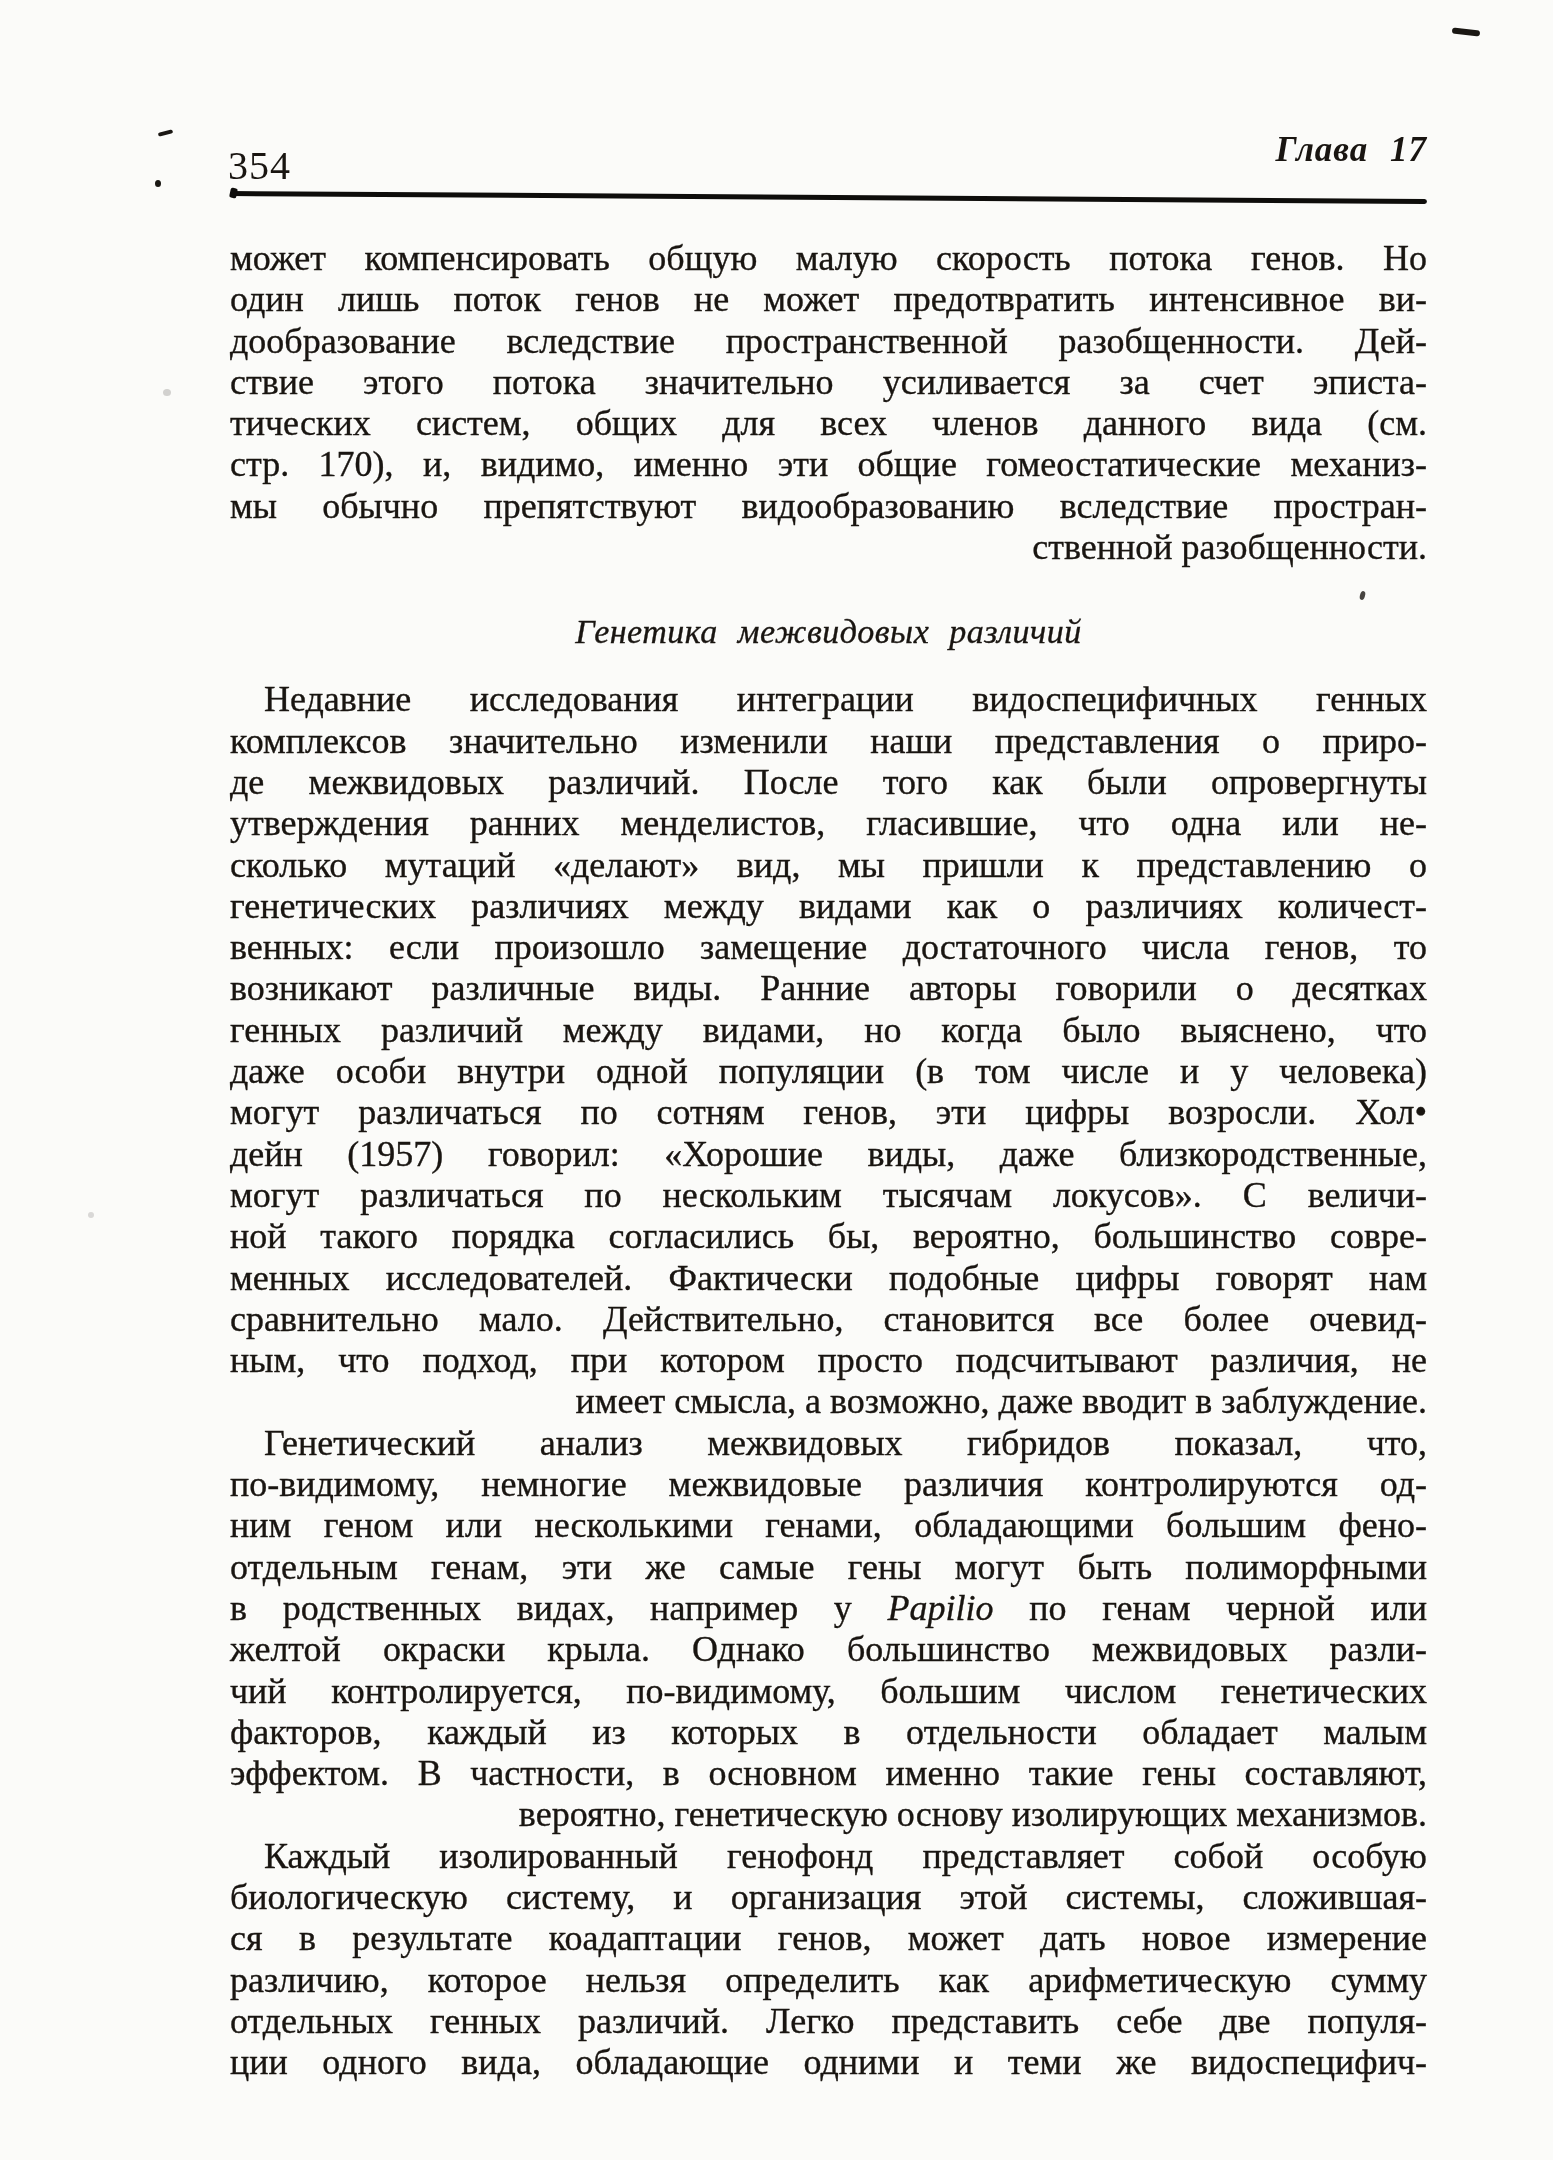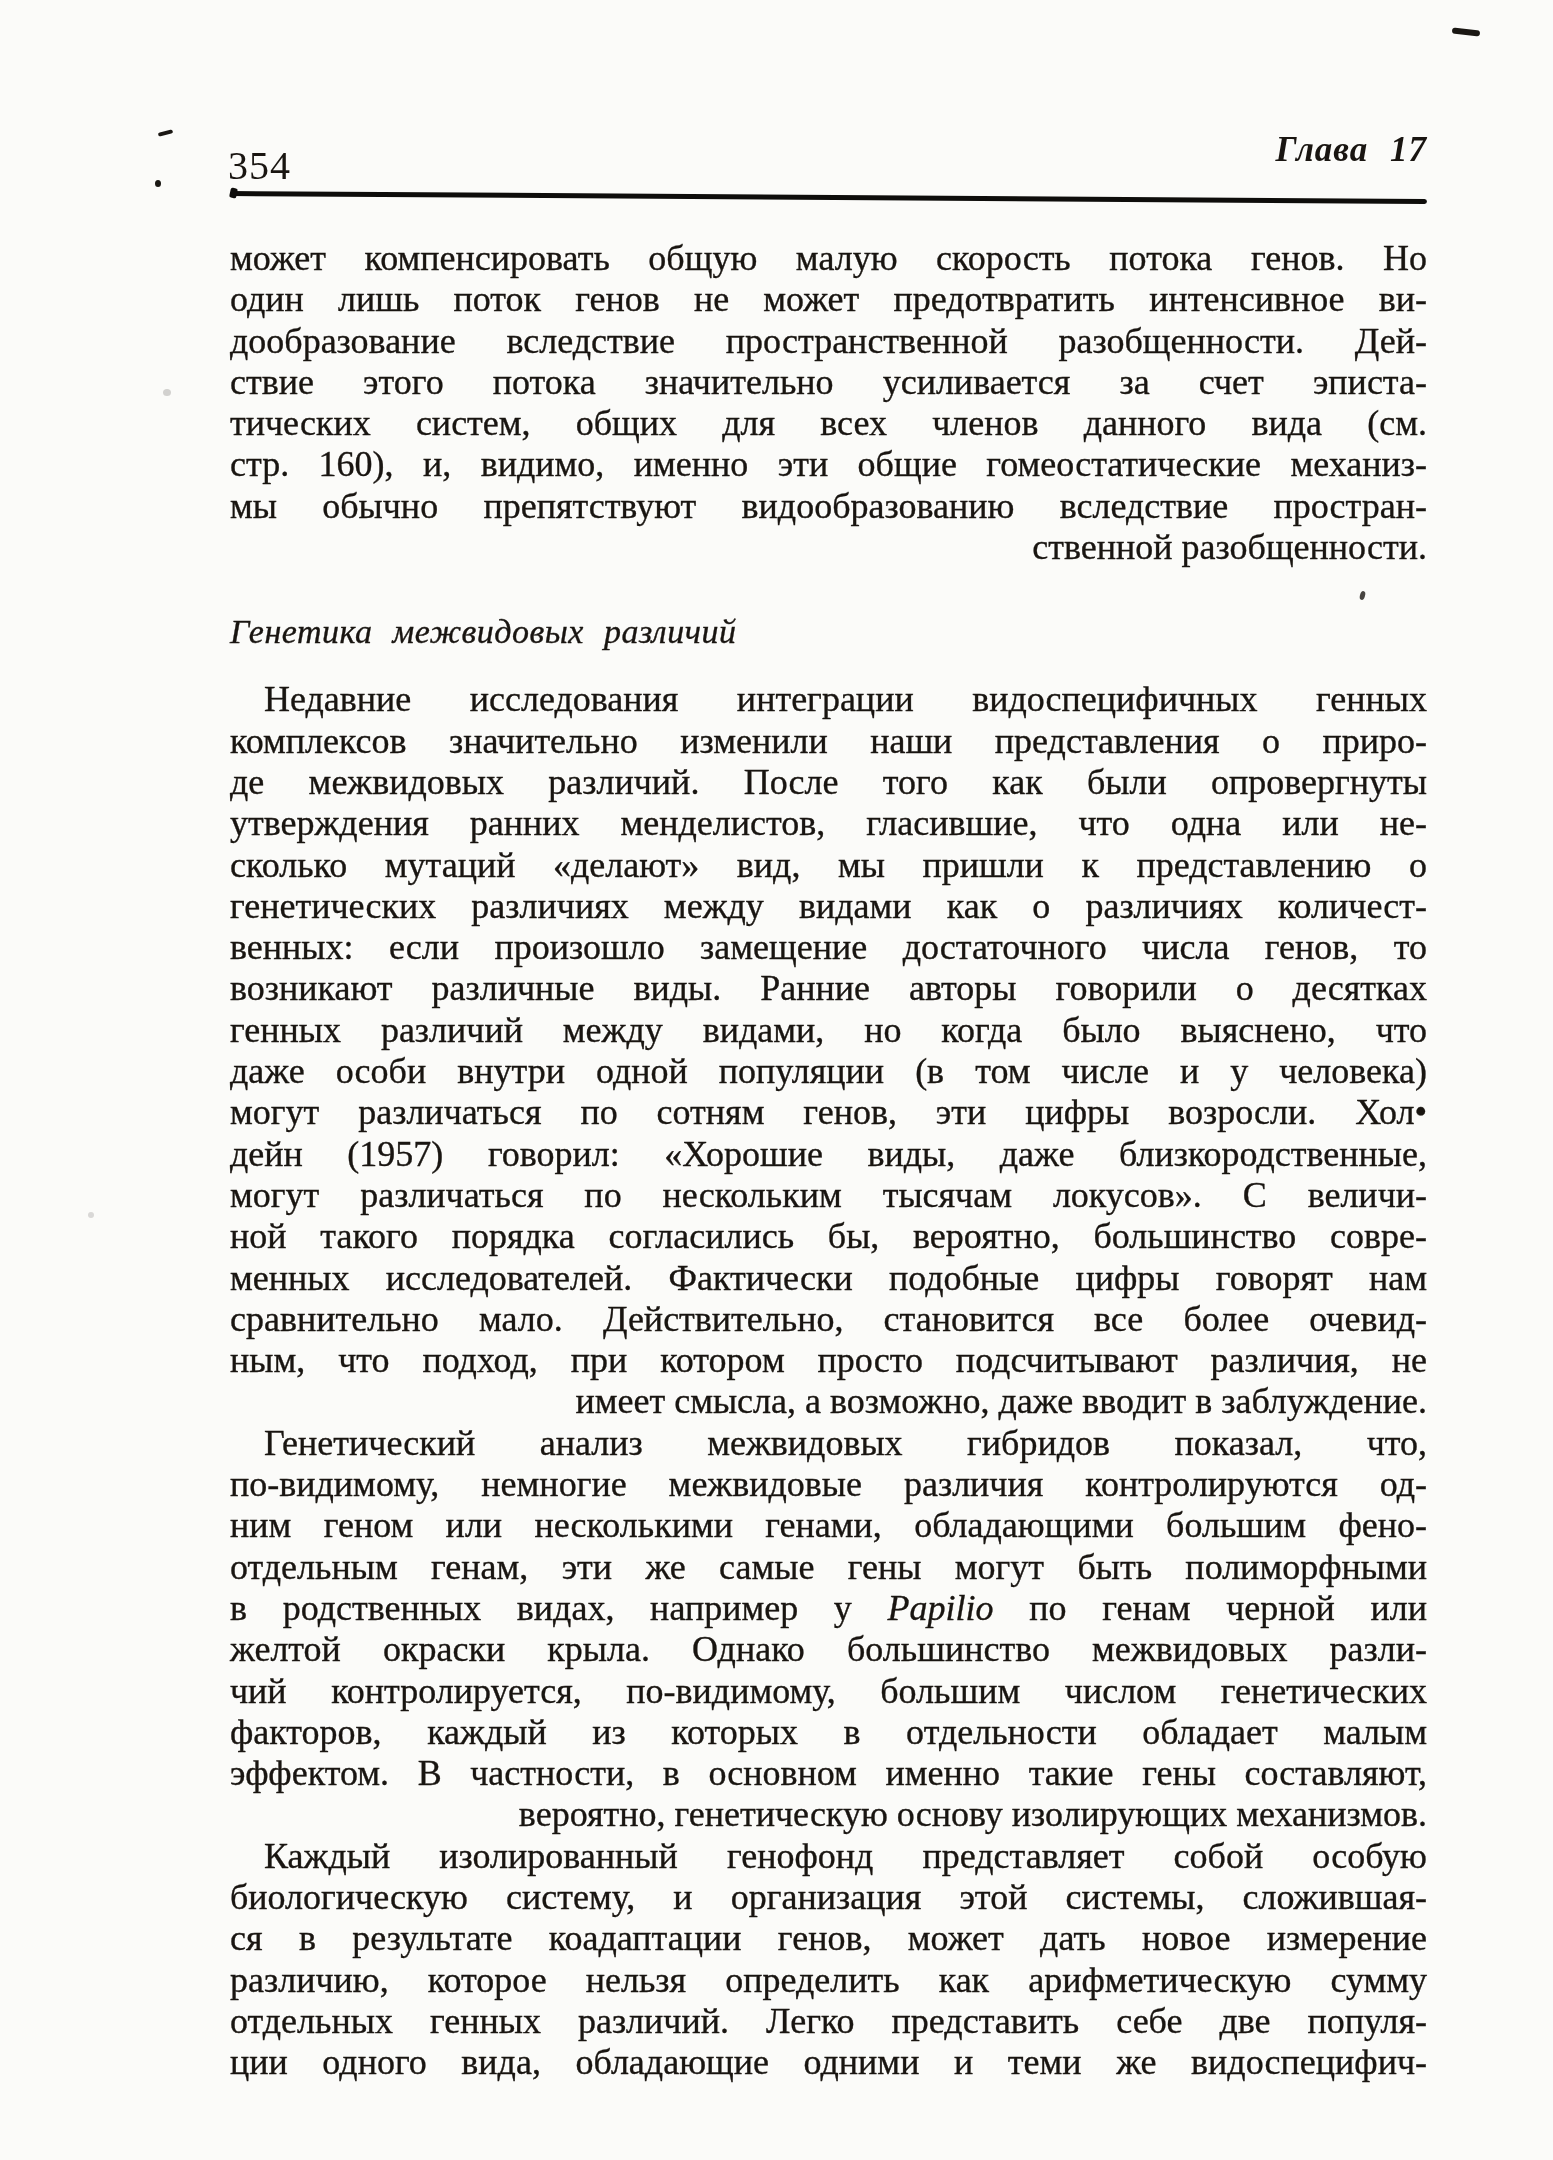--- a/index.html
+++ b/index.html
@@ -40,20 +40,21 @@
     font-size: 36px;
     -webkit-text-stroke: 0.35px currentColor;
   }
   .para { margin: 0; }
   .line { line-height: 41.3px; white-space: normal; text-align: right; }
   .line.j { text-align: justify; text-align-last: justify; }
   .line.ind { text-indent: 34px; }
   .section-heading {
     font-style: italic;
     font-size: 34px; line-height: 41px;
+    text-align: center;
     word-spacing: 11px; letter-spacing: 0.5px;
     margin-top: 43px; margin-bottom: 27px;
   }
   em { font-style: italic; }
   
   .artifact { position: absolute; background: #1a1713; }
   .tick-top-left { left: 158px; top: 131px; width: 15px; height: 4px;
     border-radius: 2px; transform: rotate(-14deg); }
   .dot-left { left: 155px; top: 180px; width: 6px; height: 7px; border-radius: 50%; }
   .dash-top-right { left: 1452px; top: 29px; width: 28px; height: 6px;
@@ -72,21 +73,21 @@
 <div class="page-header-chapter">Глава 17</div>
 <div class="header-rule"></div>
 
 <main class="page-body">
     <div class="para">
       <div class="line j">может компенсировать общую малую скорость потока генов. Но</div>
       <div class="line j">один лишь поток генов не может предотвратить интенсивное ви-</div>
       <div class="line j">дообразование вследствие пространственной разобщенности. Дей-</div>
       <div class="line j">ствие этого потока значительно усиливается за счет эписта-</div>
       <div class="line j">тических систем, общих для всех членов данного вида (см.</div>
-      <div class="line j">стр. 160), и, видимо, именно эти общие гомеостатические механиз-</div>
+      <div class="line j">стр. 170), и, видимо, именно эти общие гомеостатические механиз-</div>
       <div class="line j">мы обычно препятствуют видообразованию вследствие простран-</div>
       <div class="line">ственной разобщенности.</div>
     </div>
     <div class="section-heading">Генетика межвидовых различий</div>
     <div class="para">
       <div class="line j ind">Недавние исследования интеграции видоспецифичных генных</div>
       <div class="line j">комплексов значительно изменили наши представления о приро-</div>
       <div class="line j">де межвидовых различий. После того как были опровергнуты</div>
       <div class="line j">утверждения ранних менделистов, гласившие, что одна или не-</div>
       <div class="line j">сколько мутаций «делают» вид, мы пришли к представлению о</div>

